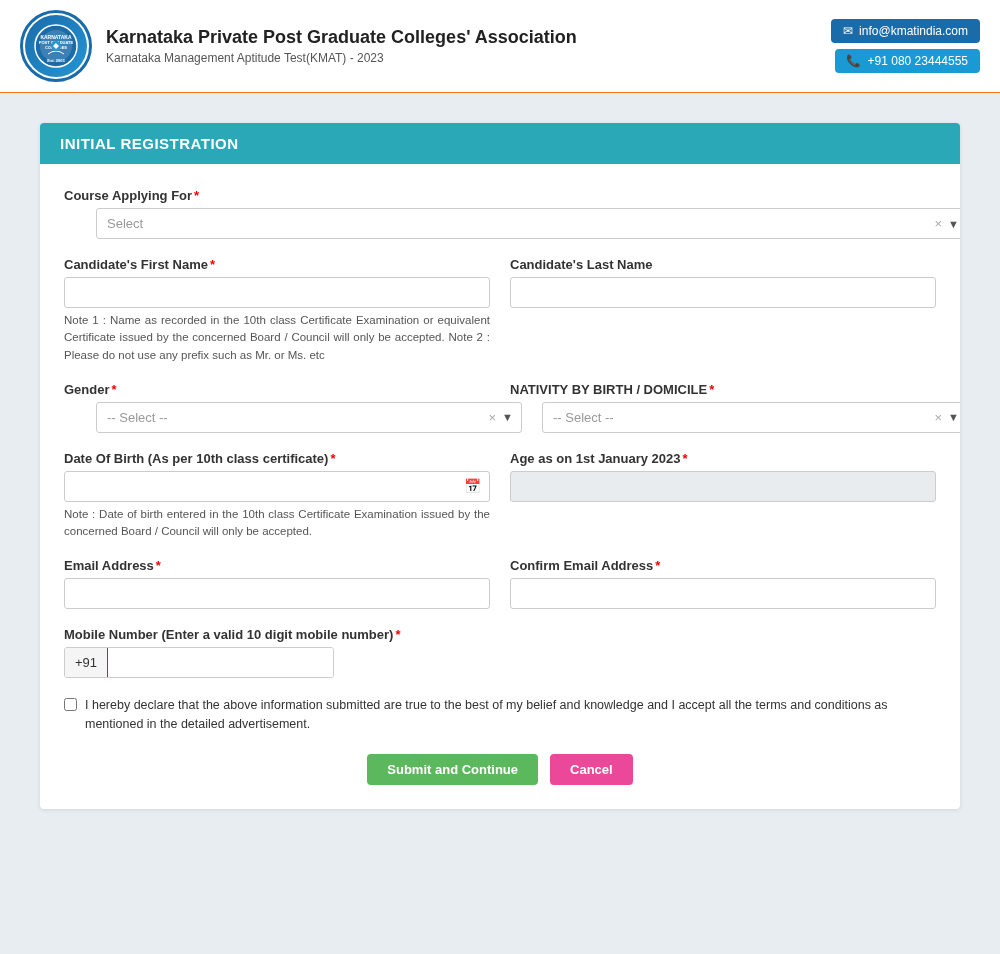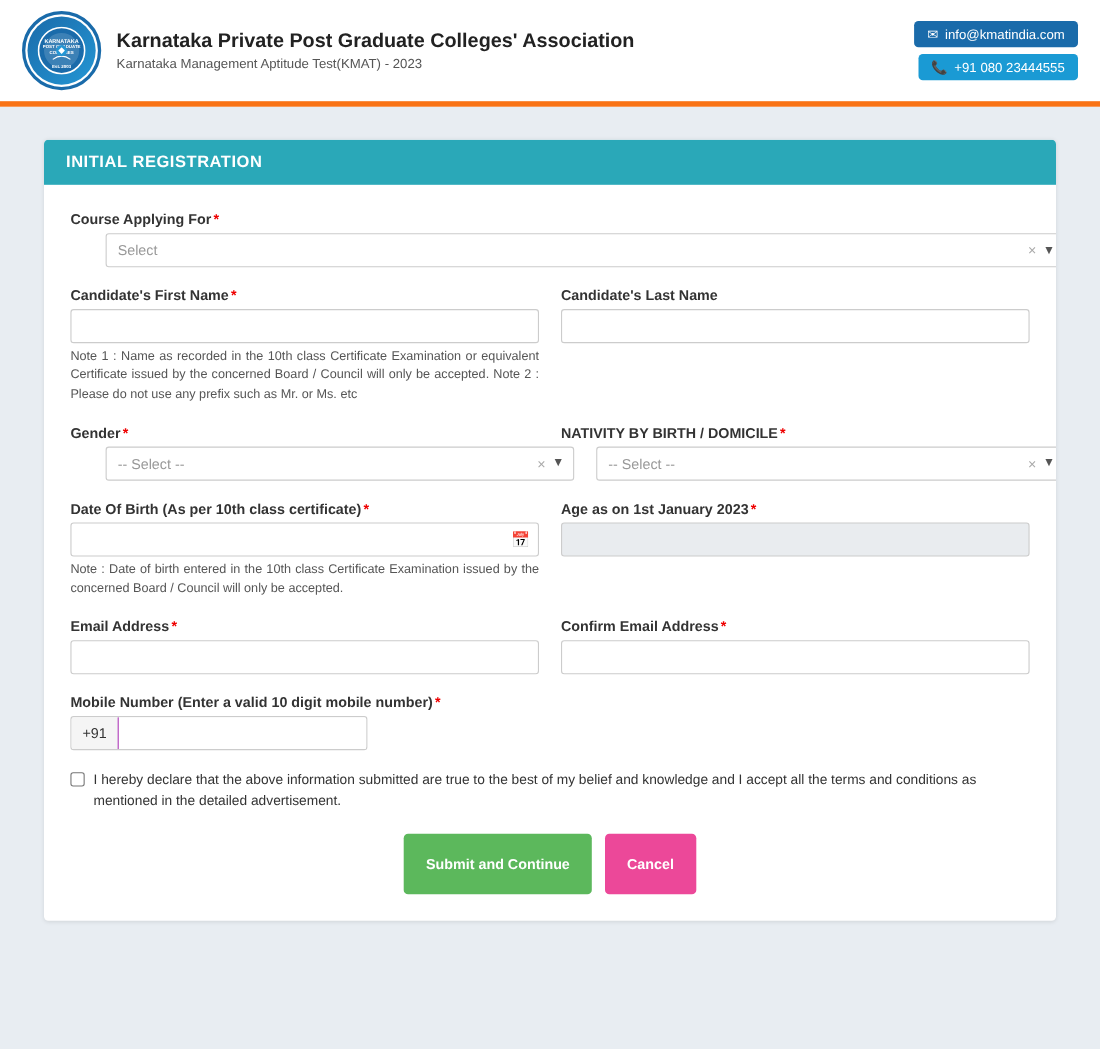--- a/index.html
+++ b/index.html
@@ -10,21 +10,21 @@
       color: #333;
     }
 
     
     .header {
       background: #fff;
       display: flex;
       align-items: center;
       justify-content: space-between;
       padding: 10px 20px;
-      border-bottom: 5px solid #f97316;
+      border-bottom: 1px solid #f97316;
       min-height: 80px;
     }
     .header-left {
       display: flex;
       align-items: center;
       gap: 14px;
     }
     .logo-circle {
       width: 72px;
       height: 72px;
@@ -254,21 +254,21 @@
       line-height: 1.5;
     }
 
     
     .btn-row {
       display: flex;
       justify-content: center;
       gap: 12px;
     }
     .btn {
-      padding: 20px 20px;
+      padding: 8px 20px;
       border: none;
       border-radius: 4px;
       font-size: 13px;
       font-weight: 600;
       cursor: pointer;
       text-align: center;
     }
     .btn-submit {
       background: #5cb85c;
       color: #fff;

